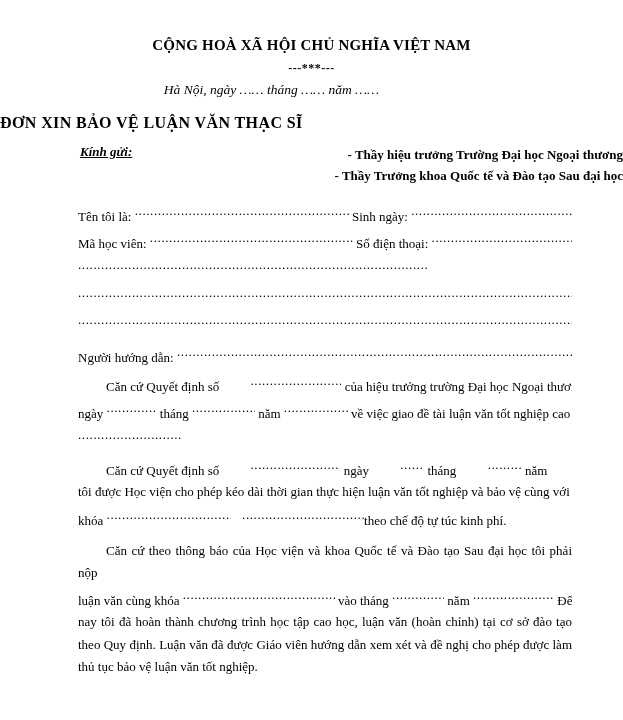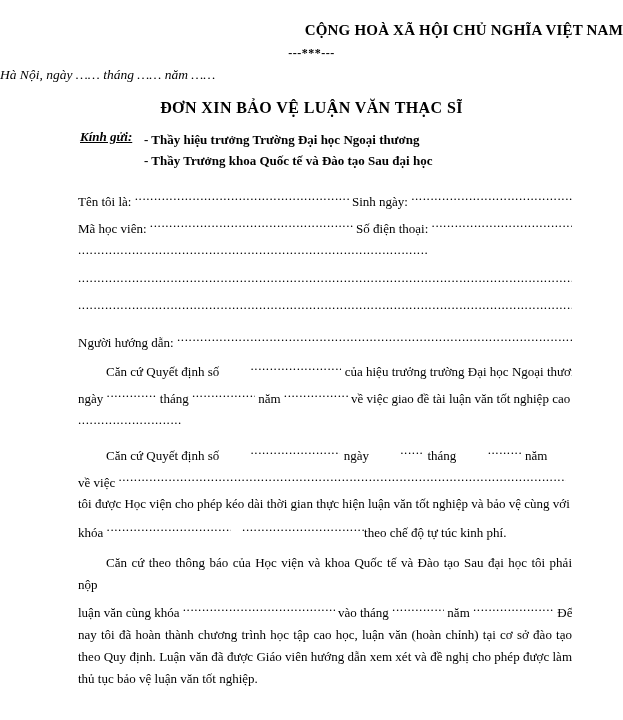--- a/index.html
+++ b/index.html
@@ -23,62 +23,61 @@
   }
 
   
   .hdr {
     text-align: center;
   }
   .hdr-national {
     font-size: 15px;
     font-weight: bold;
     letter-spacing: 0.2px;
-    margin-top: 22px;
-    line-height: 1.1;
-    text-align: right;
+    margin-top: 37px;
+    line-height: 1.1;
   }
   .hdr-motto {
     font-size: 14px;
     font-weight: bold;
     font-style: italic;
     margin-top: 11px;
     line-height: 1.1;
   }
   .hdr-stars {
     font-size: 12px;
     font-weight: bold;
     margin-top: 8px;
     letter-spacing: 0.5px;
     line-height: 1.1;
   }
   .hdr-date {
     font-size: 13.5px;
     font-style: italic;
-    text-align: left;
+    text-align: center;
     margin-top: 8px;
     padding-right: 80px;
     line-height: 1.1;
   }
 
   
   .doc-title {
-    text-align: center;
     font-size: 16px;
     font-weight: bold;
     letter-spacing: 0.4px;
     margin-top: 16px;
     line-height: 1.1;
   }
 
   
   .recipients {
     margin-top: 13px;
     padding-left: 82px;
     position: relative;
+    text-align: right;
   }
   .recip-label {
     position: absolute;
     left: 80px;
     top: 0;
     font-size: 13px;
     font-weight: bold;
     font-style: italic;
     text-decoration: underline;
     white-space: nowrap;
@@ -204,24 +203,20 @@
     <div class="ln" style="margin-top:3px; text-indent:28px">
       <span>Căn cứ Quyết định số</span>
       <span class="dots" style="width:118px"></span>
       <span>ngày</span>
       <span class="dots" style="width:52px"></span>
       <span>tháng</span>
       <span class="dots" style="width:62px"></span>
       <span>năm</span>
       <span class="dots" style="width:64px"></span>
     </div>
-    <div class="ln">
-      <span>về việc</span>
-      <span class="dots" style="width:448px"></span>
-    </div>
     <div class="para">tôi được Học viện cho phép kéo dài thời gian thực hiện luận văn tốt nghiệp và bảo vệ cùng với</div>
     <div class="ln">
       <span>khóa</span>
       <span class="dots" style="width:124px"></span>
       <span style="display:inline-block;width:5px"></span>
       <span class="dots" style="width:122px"></span><span>theo chế độ tự túc kinh phí.</span>
     </div>
 
     <div class="para indent para-gap">Căn cứ theo thông báo của Học viện và khoa Quốc tế và Đào tạo Sau đại học tôi phải nộp</div>
     <div class="ln">

